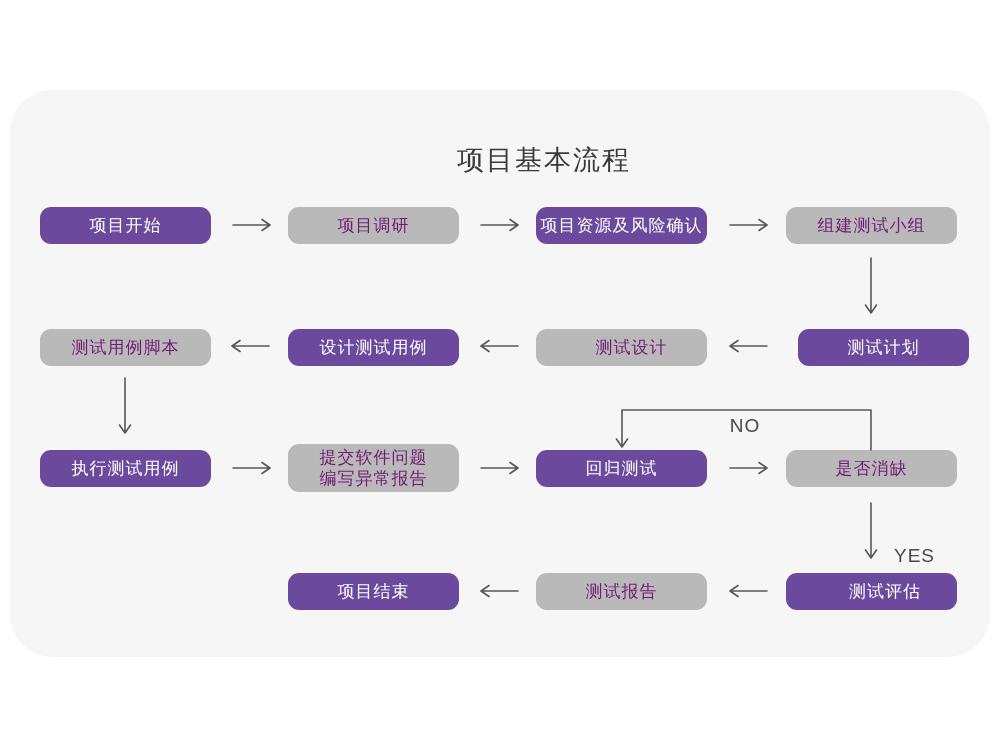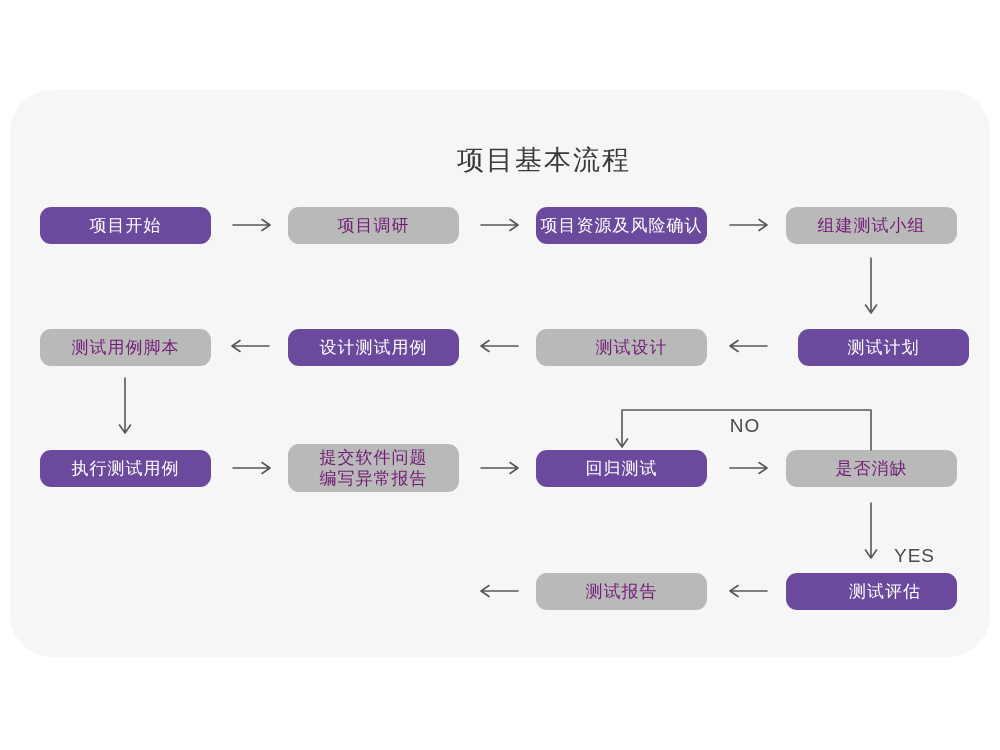--- a/index.html
+++ b/index.html
@@ -113,20 +113,23 @@
     <span>提交软件问题</span>
     <span>编写异常报告</span>
   </div>
   <div class="node purple p-10">
       <span>回归测试</span>
     </div>
   <div class="node gray   p-11">
       <span>是否消缺</span>
     </div>
 
+  <div class="node purple p-12">
+      <span>项目结束</span>
+    </div>
   <div class="node gray   p-13">
       <span>测试报告</span>
     </div>
   <div class="node purple p-14">
       <span>测试评估</span>
     </div>
 
   <svg class="arrows" viewBox="0 0 1000 750" xmlns="http://www.w3.org/2000/svg">
 
     <path d="M233 225 H270 M262 219.5 L270 225 L262 230.5"></path>

